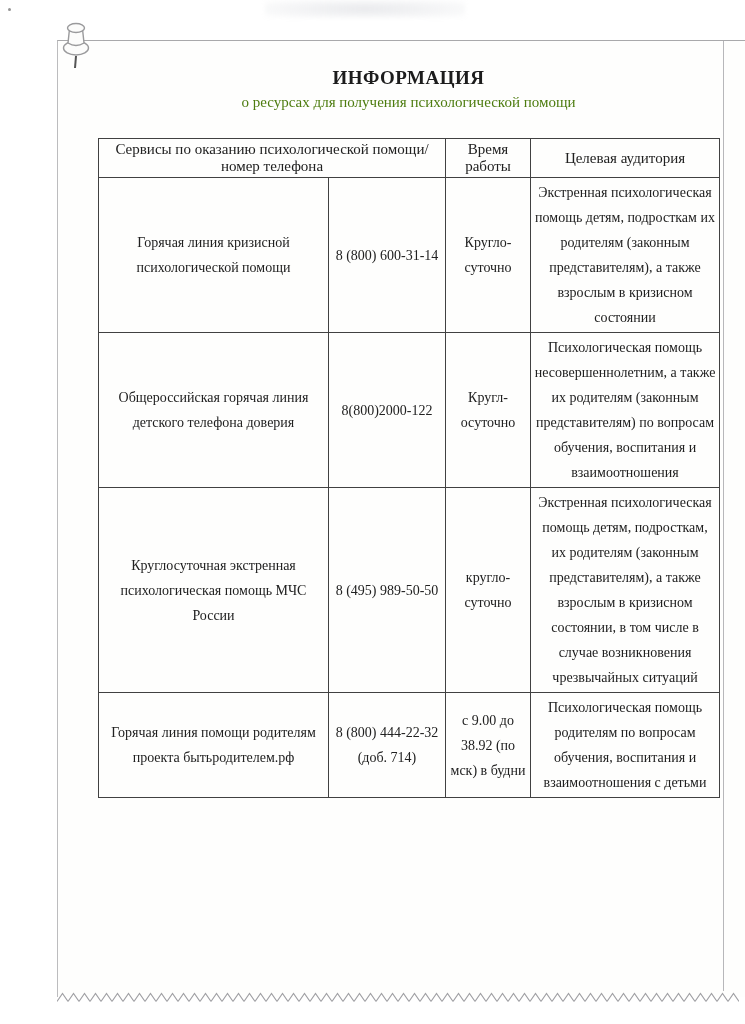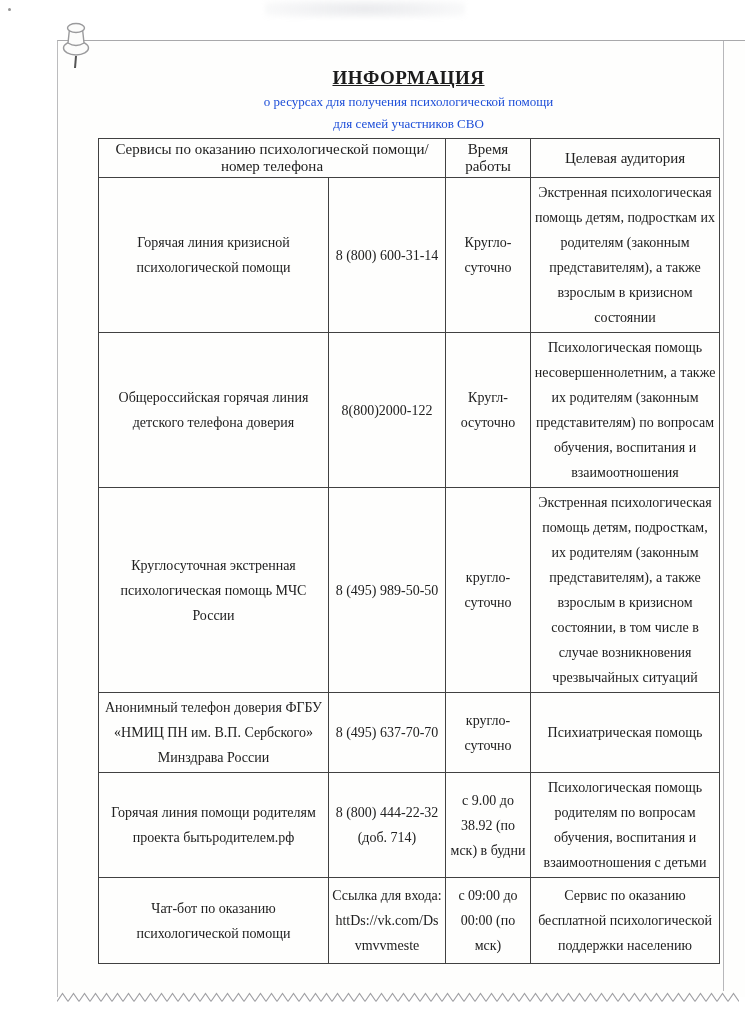--- a/index.html
+++ b/index.html
@@ -52,24 +52,23 @@
   .pushpin { position: absolute; left: 56px; top: 20px; width: 40px; height: 56px; z-index: 3; }
 
   
   .titleblock {
     position: absolute; left: 40px; top: 24px; width: 621px;
     text-align: center;
   }
   .doc-title {
     font-size: 19px; font-weight: bold; letter-spacing: 0.5px; line-height: 26px;
     color: #1c1c1c;
-    text-decoration: underline;
   }
   .doc-subtitle {
-    font-size: 13px; line-height: 22px; color: #1d4ed8;
+    font-size: 15px; line-height: 22px; color: #4d7c0f;
   }
 
   
   table.res {
     position: absolute; left: 40px; top: 97px; width: 621px;
     border-collapse: collapse; table-layout: fixed; border-radius: 17px;
   }
   table.res th, table.res td {
     border: 1.5px solid #414141;
     padding: 2px 3px;
@@ -112,21 +111,20 @@
     <ellipse cx="20" cy="8" rx="8.5" ry="4.5" fill="#fcfcfb" stroke="#9a9a9c" stroke-width="1.4"></ellipse>
   </svg>
 
   <div class="paper">
 
     <div class="paper-right-border"></div>
 
     <div class="titleblock">
       <div class="doc-title">ИНФОРМАЦИЯ</div>
       <div class="doc-subtitle">о ресурсах для получения психологической помощи</div>
-      <div class="doc-subtitle">для семей участников СВО</div>
     </div>
 
     <table class="res">
       <colgroup>
         <col style="width:230px">
         <col style="width:117px">
         <col style="width:85px">
         <col style="width:189px">
       </colgroup>
       <thead>
@@ -148,37 +146,25 @@
           <td class="phone-cell">8(800)2000-122</td>
           <td>Кругл-осуточно</td>
           <td>Психологическая помощь несовершеннолетним, а также их родителям (законным представителям) по вопросам обучения, воспитания и взаимоотношения</td>
         </tr>
         <tr class="r2">
           <td>Круглосуточная экстренная психологическая помощь МЧС России</td>
           <td class="phone-cell">8 (495) 989-50-50</td>
           <td>кругло-суточно</td>
           <td>Экстренная психологическая помощь детям, подросткам, их родителям (законным представителям), а также взрослым в кризисном состоянии, в том числе в случае возникновения чрезвычайных ситуаций</td>
         </tr>
-        <tr class="r3">
-          <td>Анонимный телефон доверия ФГБУ «НМИЦ ПН им. В.П. Сербского» Минздрава России</td>
-          <td class="phone-cell">8 (495) 637-70-70</td>
-          <td>кругло-суточно</td>
-          <td>Психиатрическая помощь</td>
-        </tr>
         <tr class="r7">
           <td>Горячая линия помощи родителям проекта бытьродителем.рф</td>
           <td class="phone-cell">8 (800) 444-22-32 (доб. 714)</td>
           <td>с 9.00 до 38.92 (по мск) в будни</td>
           <td>Психологическая помощь родителям по вопросам обучения, воспитания и взаимоотношения с детьми</td>
-        </tr>
-        <tr class="r8">
-          <td>Чат-бот по оказанию психологической помощи</td>
-          <td class="phone-cell break">Ссылка для входа: httDs://vk.com/Dsvmvvmeste</td>
-          <td>с 09:00 до 00:00 (по мск)</td>
-          <td>Сервис по оказанию бесплатной психологической поддержки населению</td>
         </tr>
       </tbody>
     </table>
 
     <svg class="torn-edge" width="682" height="12">
       <defs>
         <pattern id="zz" width="11" height="12" patternUnits="userSpaceOnUse">
           <path d="M0 10.5 L5.5 2.5 L11 10.5" fill="none" stroke="#9e9ea2" stroke-width="1.1"></path>
         </pattern>
       </defs>

